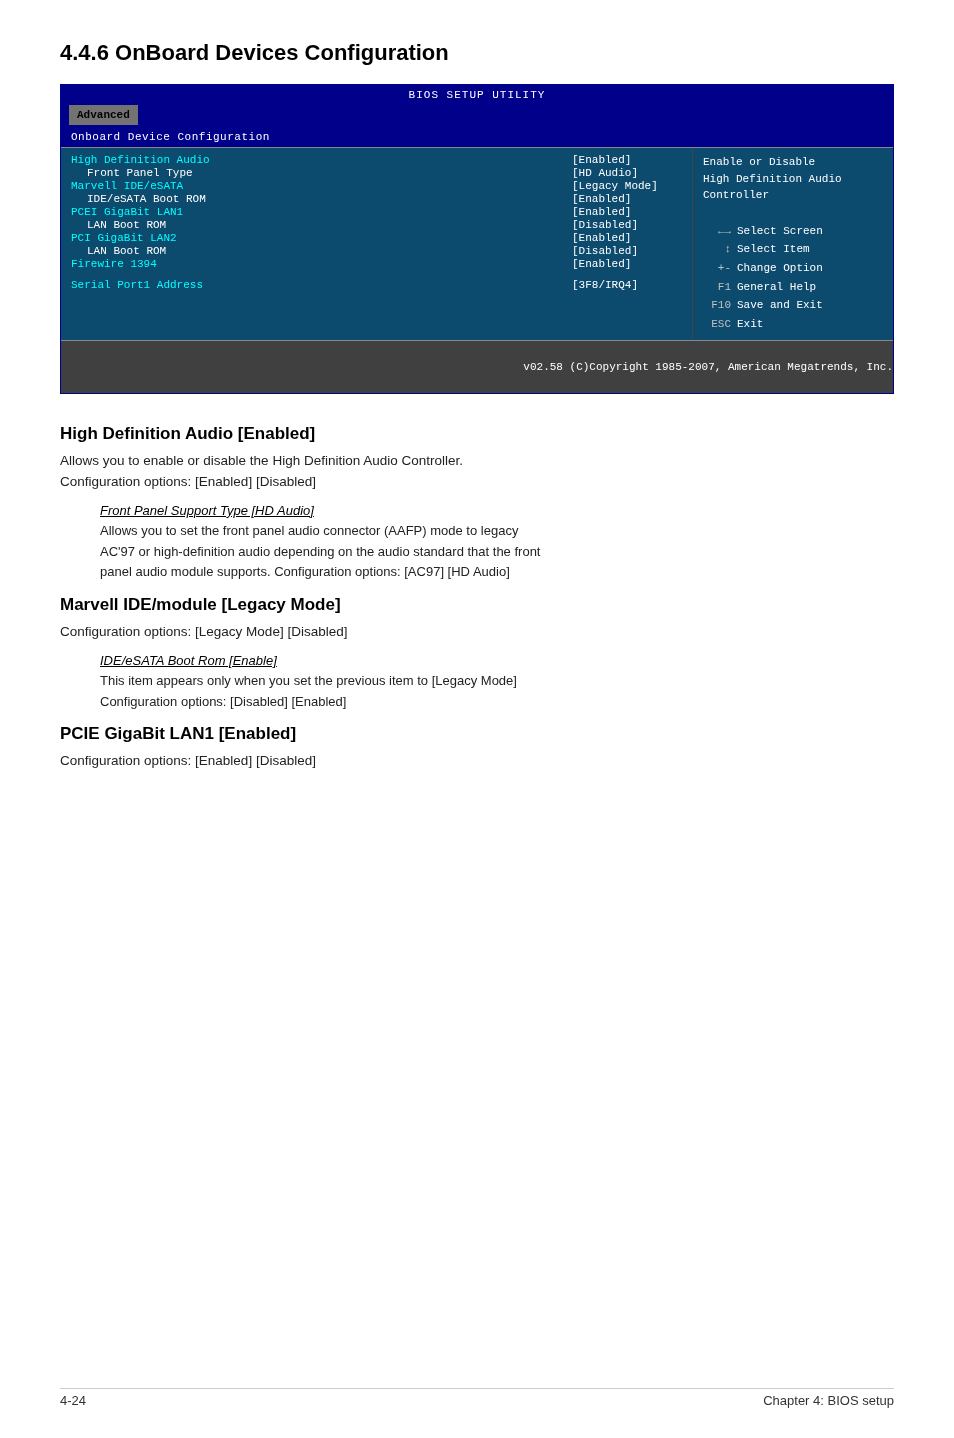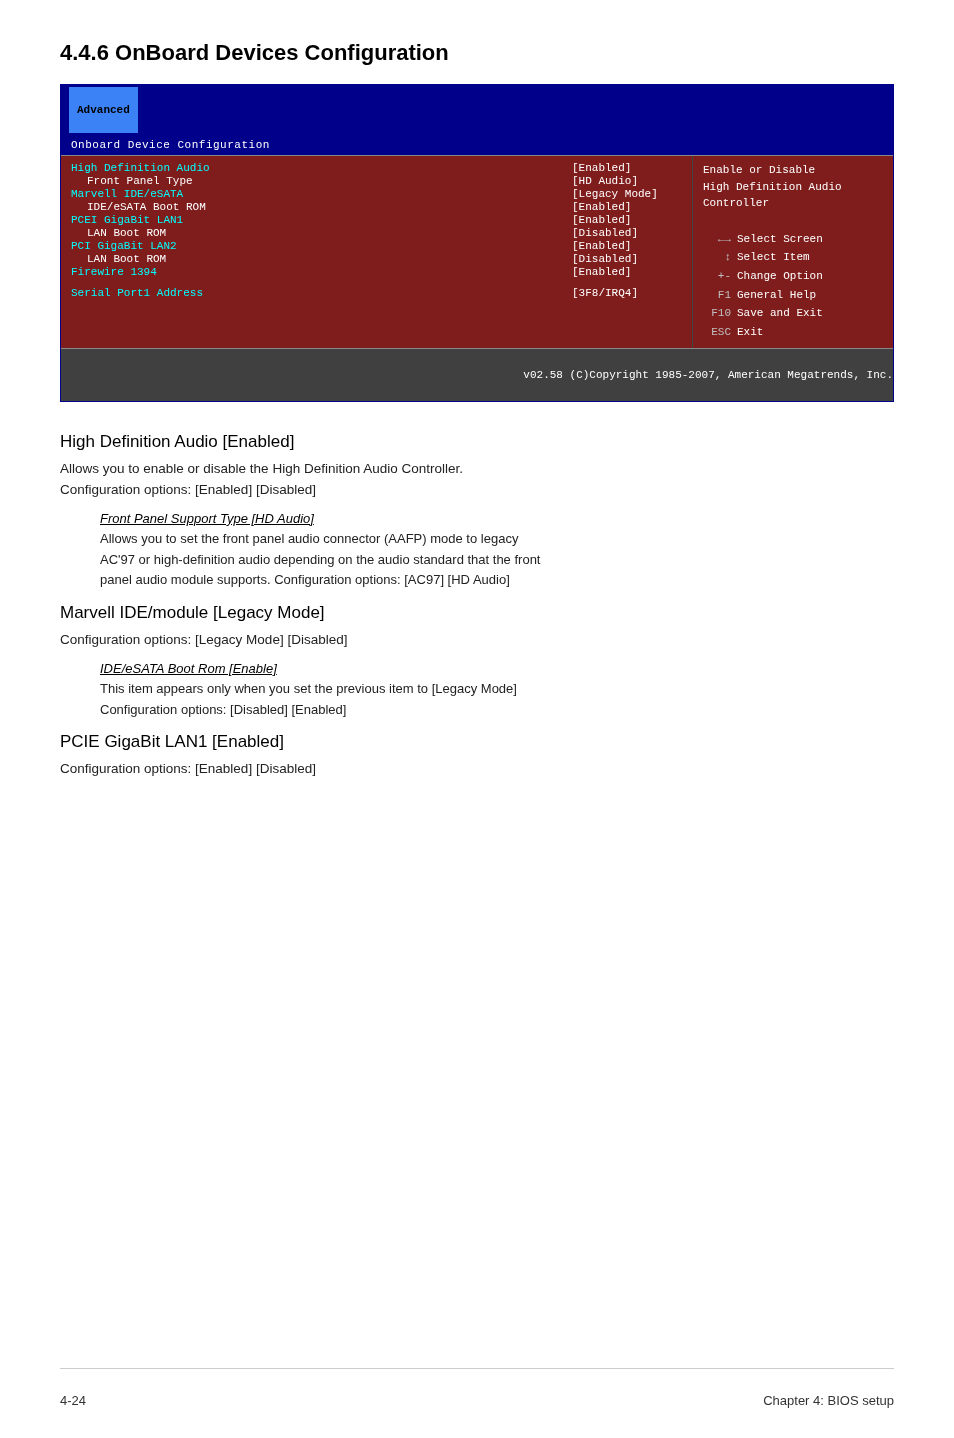--- a/index.html
+++ b/index.html
@@ -37,30 +37,30 @@
       letter-spacing: 1px;
     }
 
     .bios-tabs {
       background: #00008B;
       padding: 2px 8px 0 8px;
     }
 
     .bios-tab-active {
       display: inline-block;
-      background: #3b82f6;
+      background: #737373;
       color: #000;
       font-family: 'Courier New', Courier, monospace;
       font-size: 11px;
-      padding: 17px 8px;
+      padding: 4px 8px;
       font-weight: bold;
     }
 
     .bios-content {
-      background: #7f1d1d;
+      background: #0c4a6e;
       display: flex;
       flex-direction: row;
       padding: 0;
     }
 
     .bios-section-title {
       background: #00008B;
       color: #fff;
       font-family: 'Courier New', Courier, monospace;
       font-size: 11px;
@@ -152,21 +152,21 @@
       font-family: 'Courier New', Courier, monospace;
       font-size: 11px;
       text-align: right;
       padding: 20px 0;
       border-top: 1px solid #888;
     }
 
     
     .section-heading {
       font-size: 17px;
-      font-weight: normal;
+      font-weight: bold;
       margin-top: 12px;
       margin-bottom: 6px;
     }
 
     .section-body {
       font-size: 13.5px;
       line-height: 1.6;
       margin-bottom: 4px;
       color: #222;
     }
@@ -194,31 +194,32 @@
     .page-footer {
       position: fixed;
       bottom: 30px;
       left: 60px;
       right: 60px;
       display: flex;
       justify-content: space-between;
       font-size: 13px;
       color: #333;
       border-top: 1px solid #ccc;
-      padding-top: 24px;
+      padding-top: 4px;
       gap: 18px;
     }
   </style>
 </head>
 <body>
 
 <h1 class="page-title">4.4.6    OnBoard Devices Configuration</h1>
 
 <div class="bios-box">
 
+  <div class="bios-header">BIOS SETUP UTILITY</div>
 
   <div class="bios-tabs">
     <span class="bios-tab-active">Advanced</span>
   </div>
 
   <div class="bios-section-title">Onboard Device Configuration</div>
 
   <div class="bios-content">
 
     <div class="bios-left">

